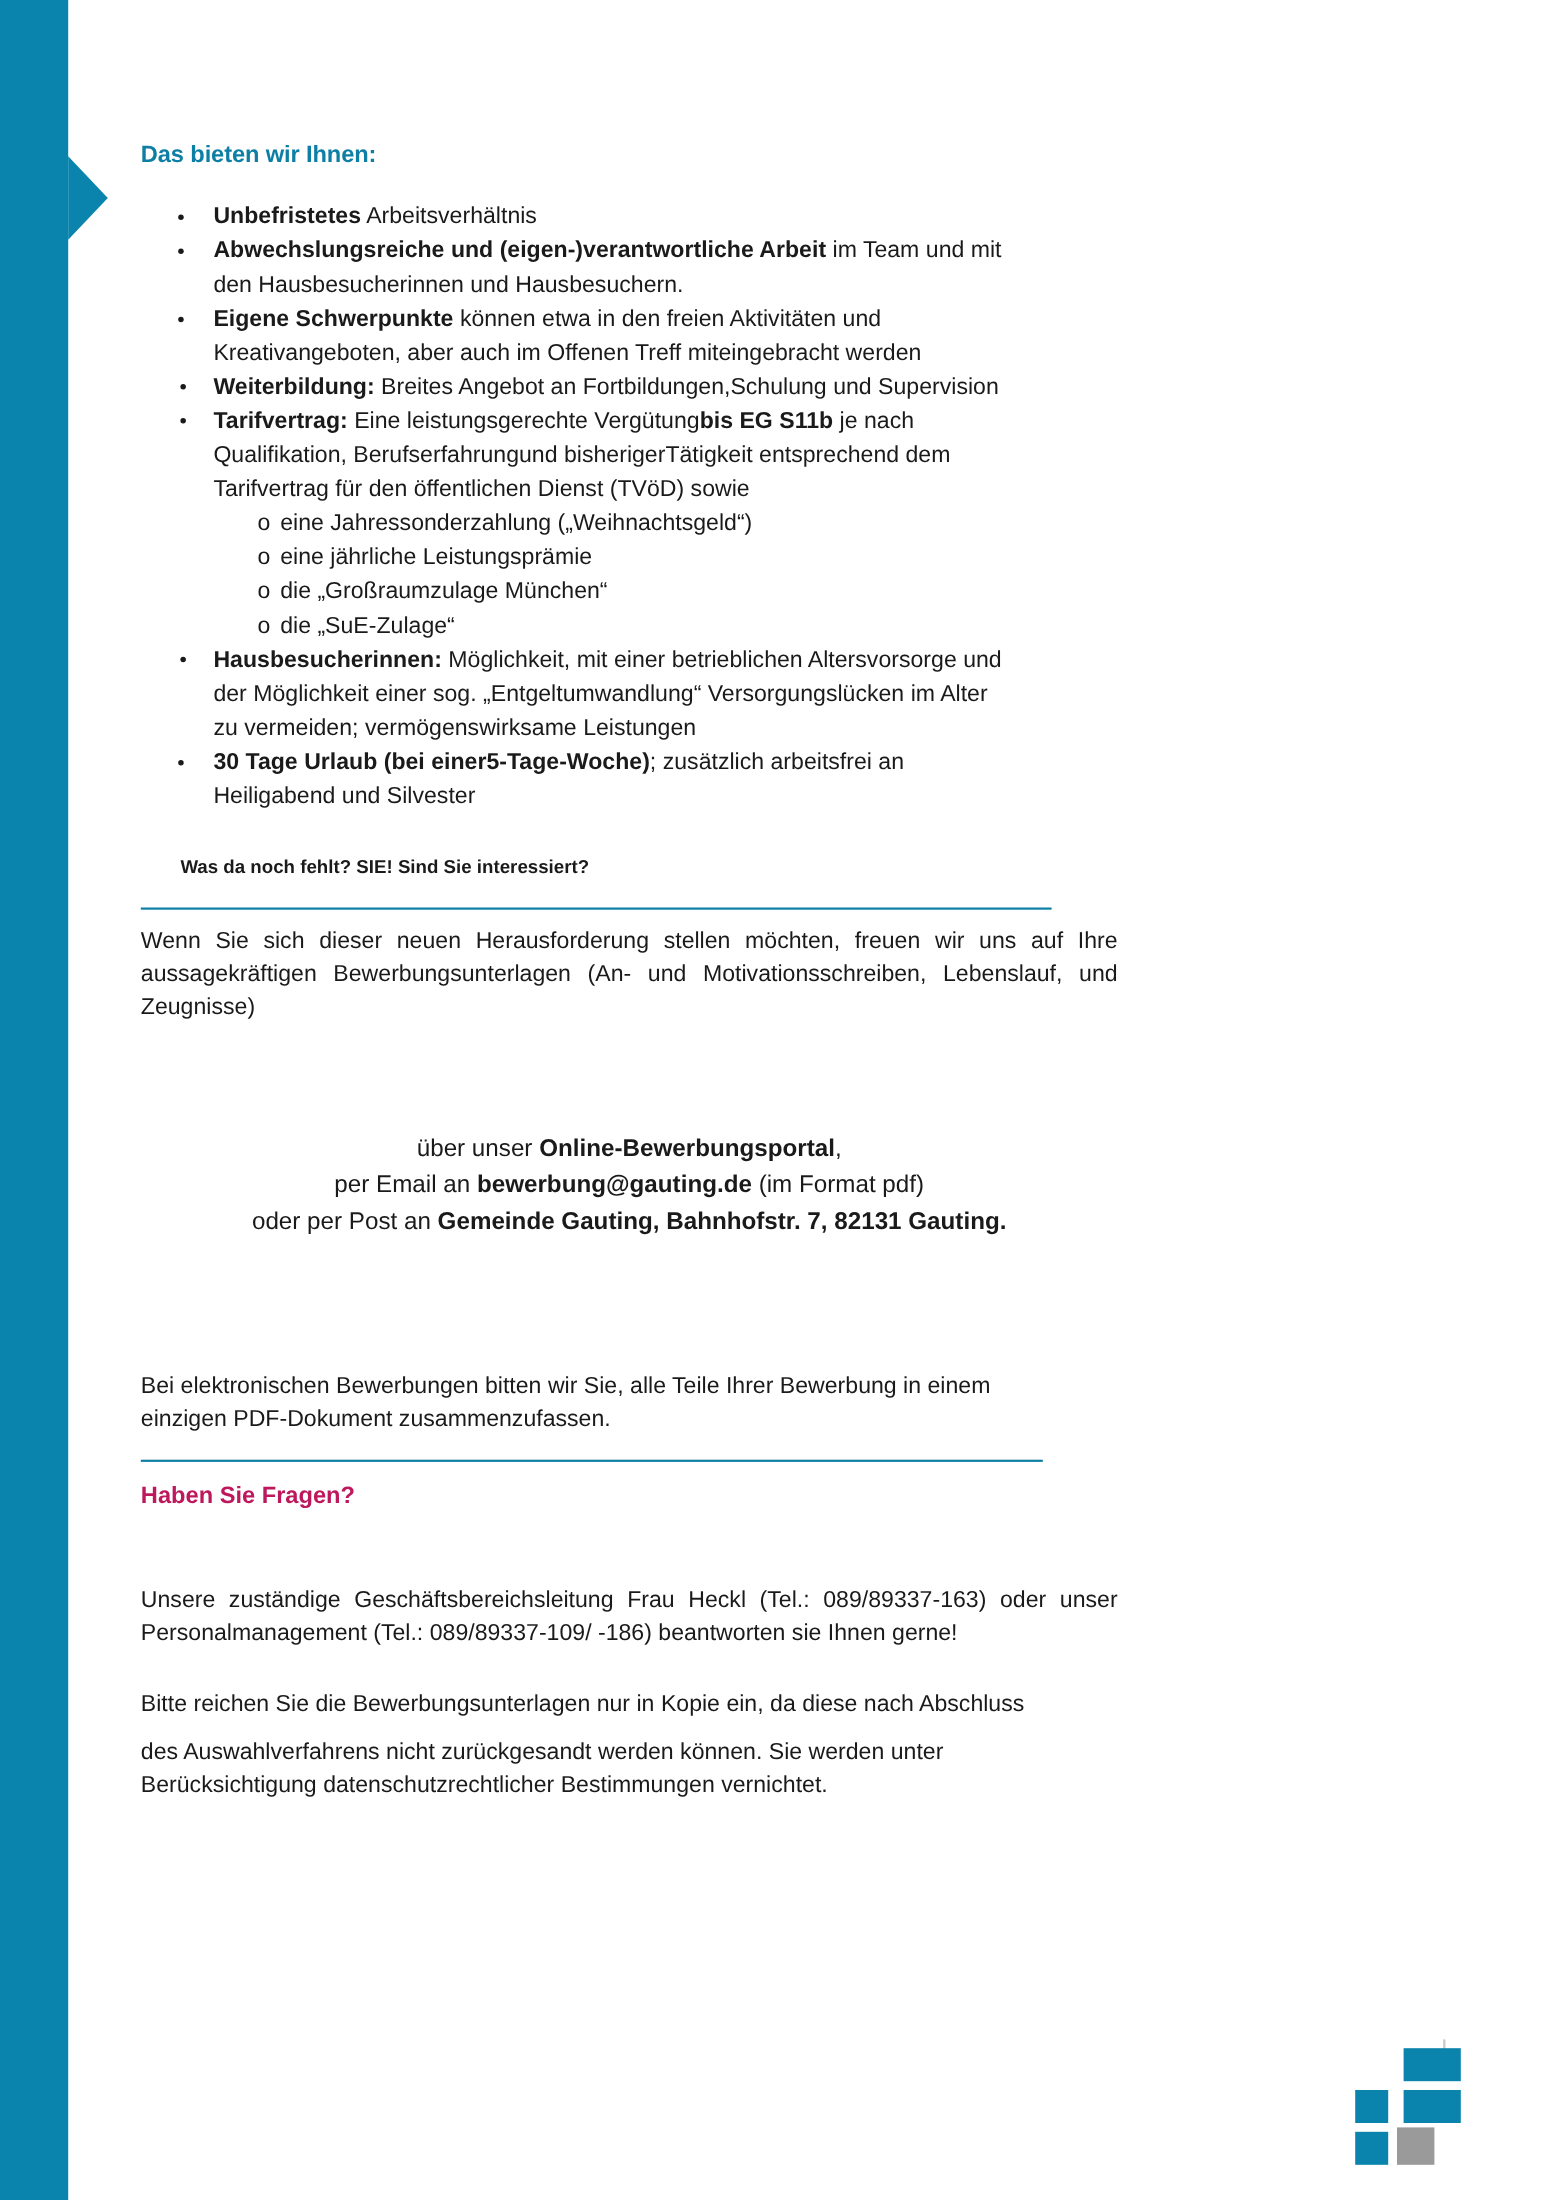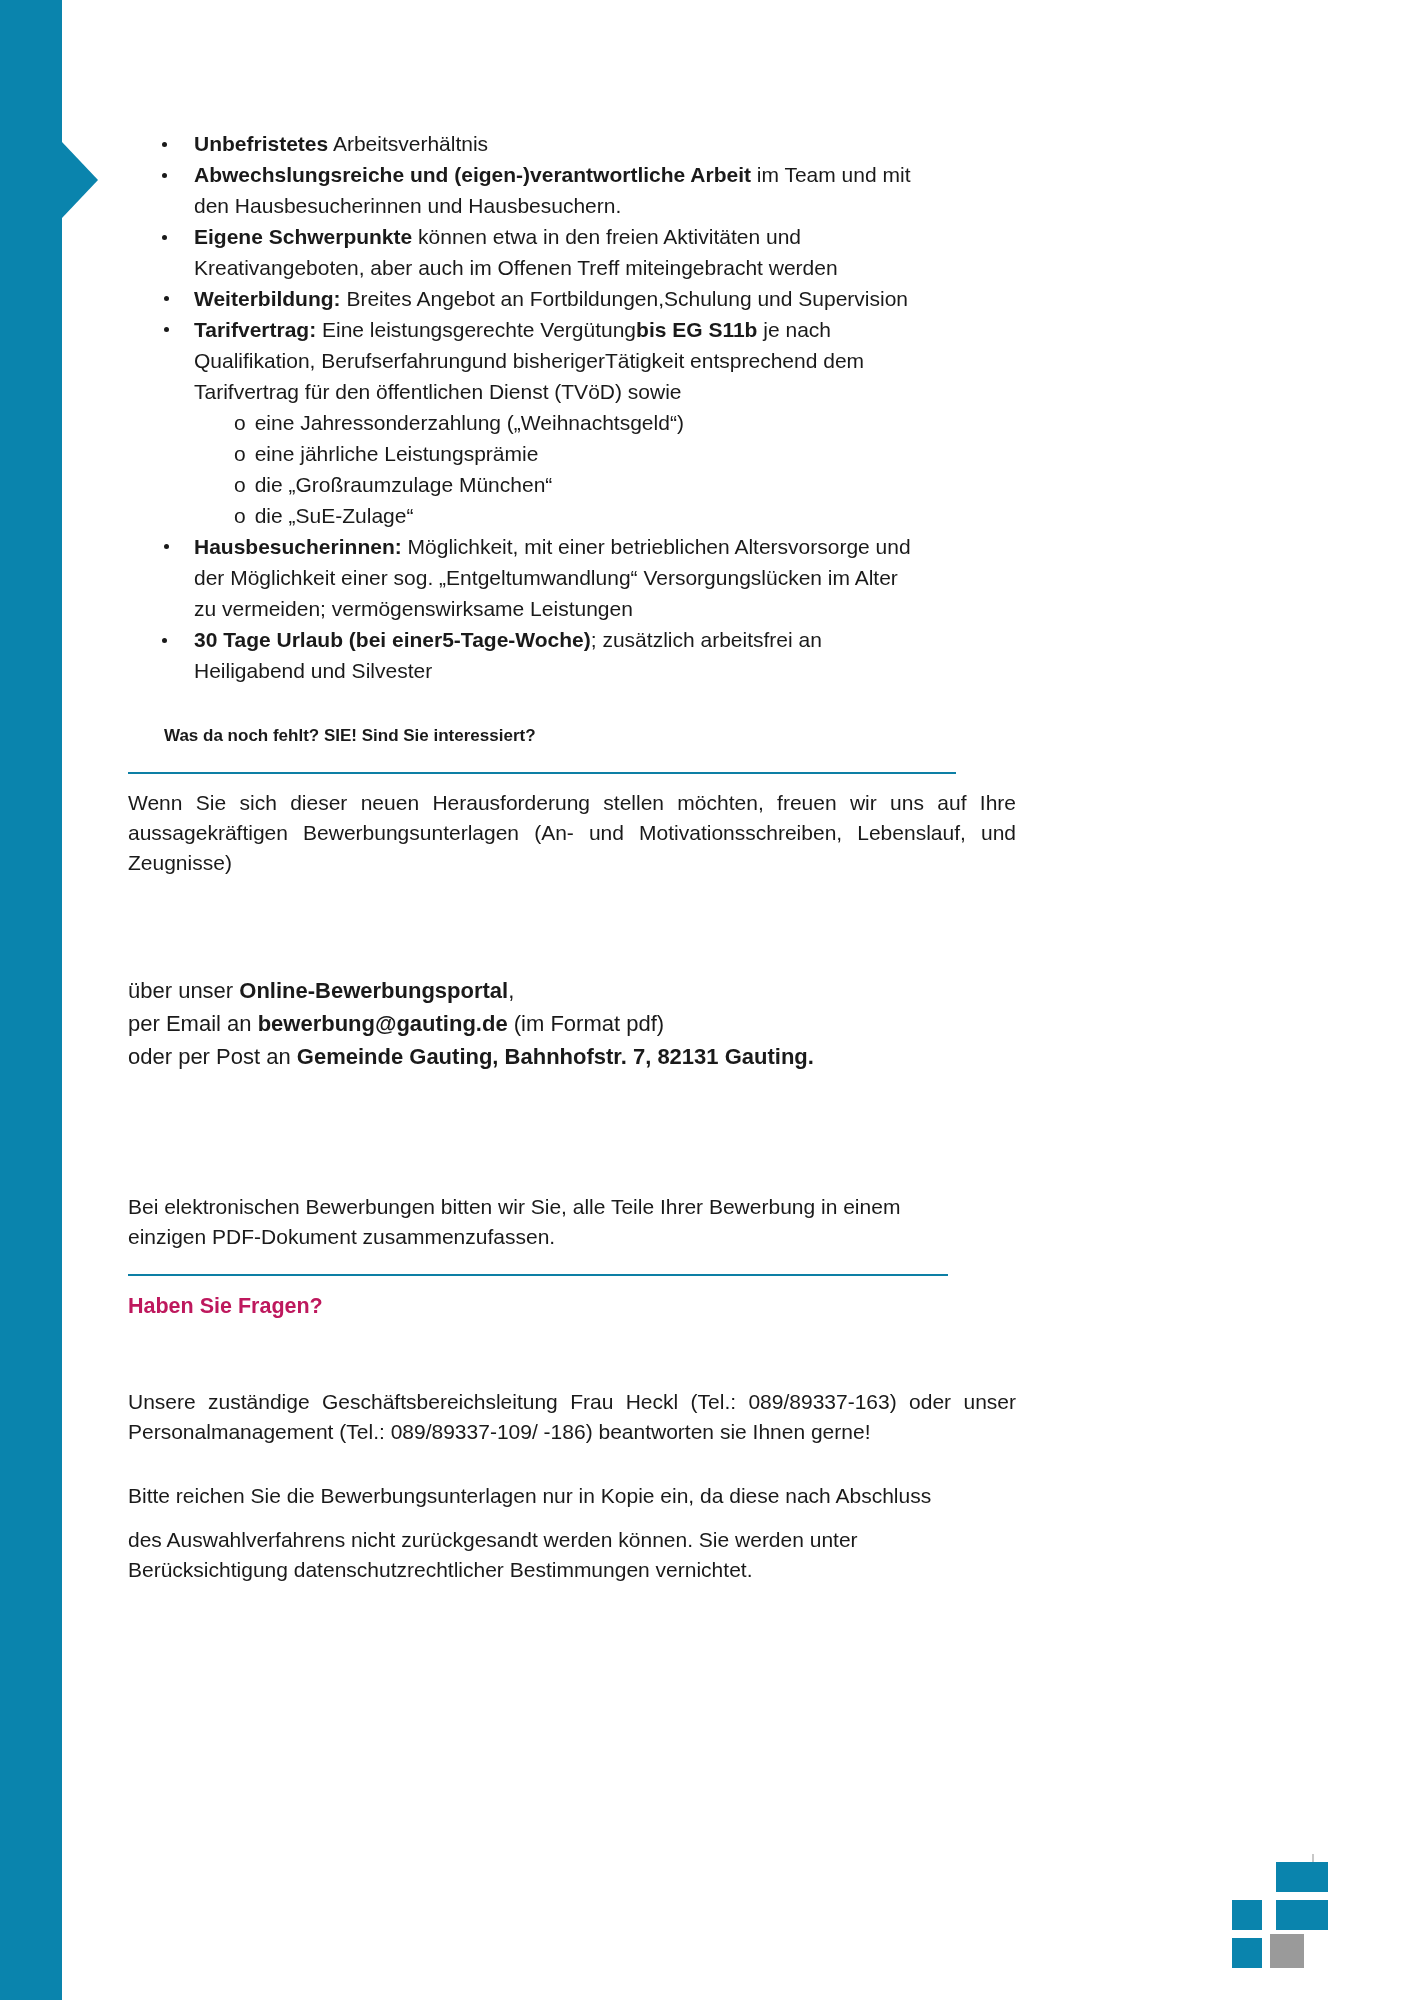--- a/index.html
+++ b/index.html
@@ -123,20 +123,21 @@
     margin: 0;
   }
   p.plain {
     font-size: 21px;
     line-height: 30px;
     margin: 0;
   }
 
   
   .contact-block {
+    text-align: center;
     font-size: 22px;
     line-height: 33px;
     margin: 0;
   }
 
   
   h3.q-title {
     color: #be185d;
     font-size: 21.5px;
     font-weight: bold;
@@ -162,20 +163,21 @@
 </head>
 <body>
 
 <div id="page">
 
   <div id="left-band"></div>
   <div id="left-arrow"></div>
 
   <div class="content">
 
+    <h2 class="section-title">Das bieten wir Ihnen:</h2>
 
     <ul class="offer-list">
 
       <li class="small-dot">
         <span class="dot"></span>
         <b>Unbefristetes</b><span> Arbeitsverhältnis</span>
       </li>
 
       <li class="small-dot shift-bullet">
         <span class="dot"></span>

